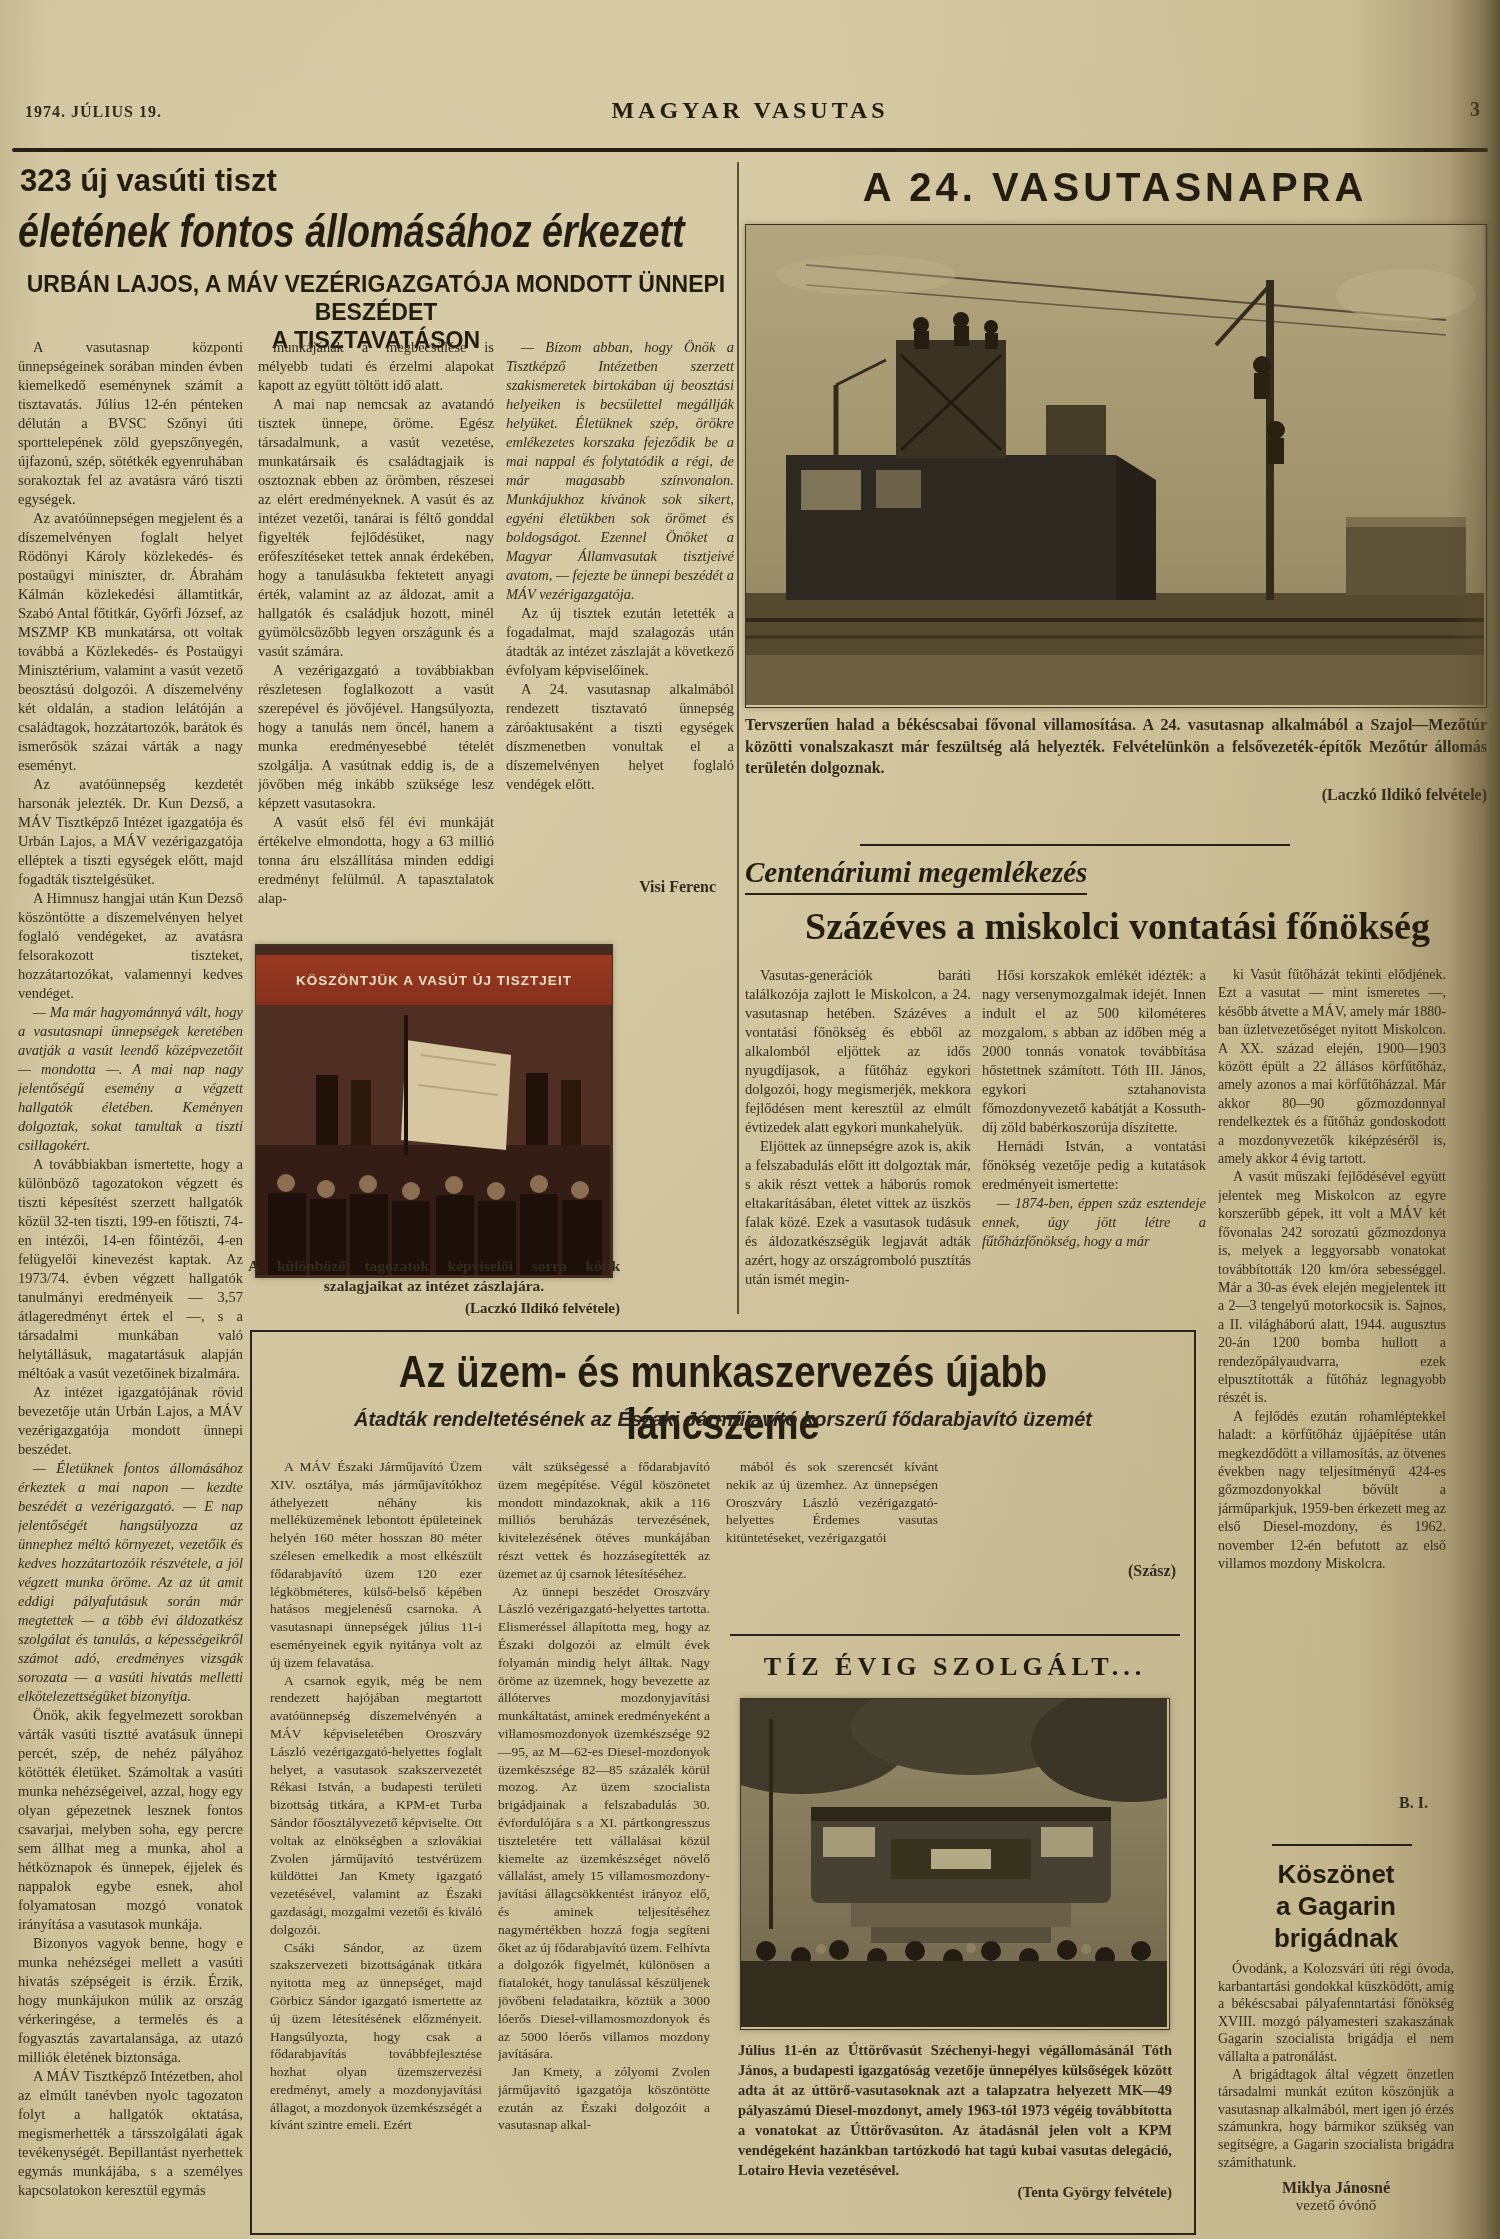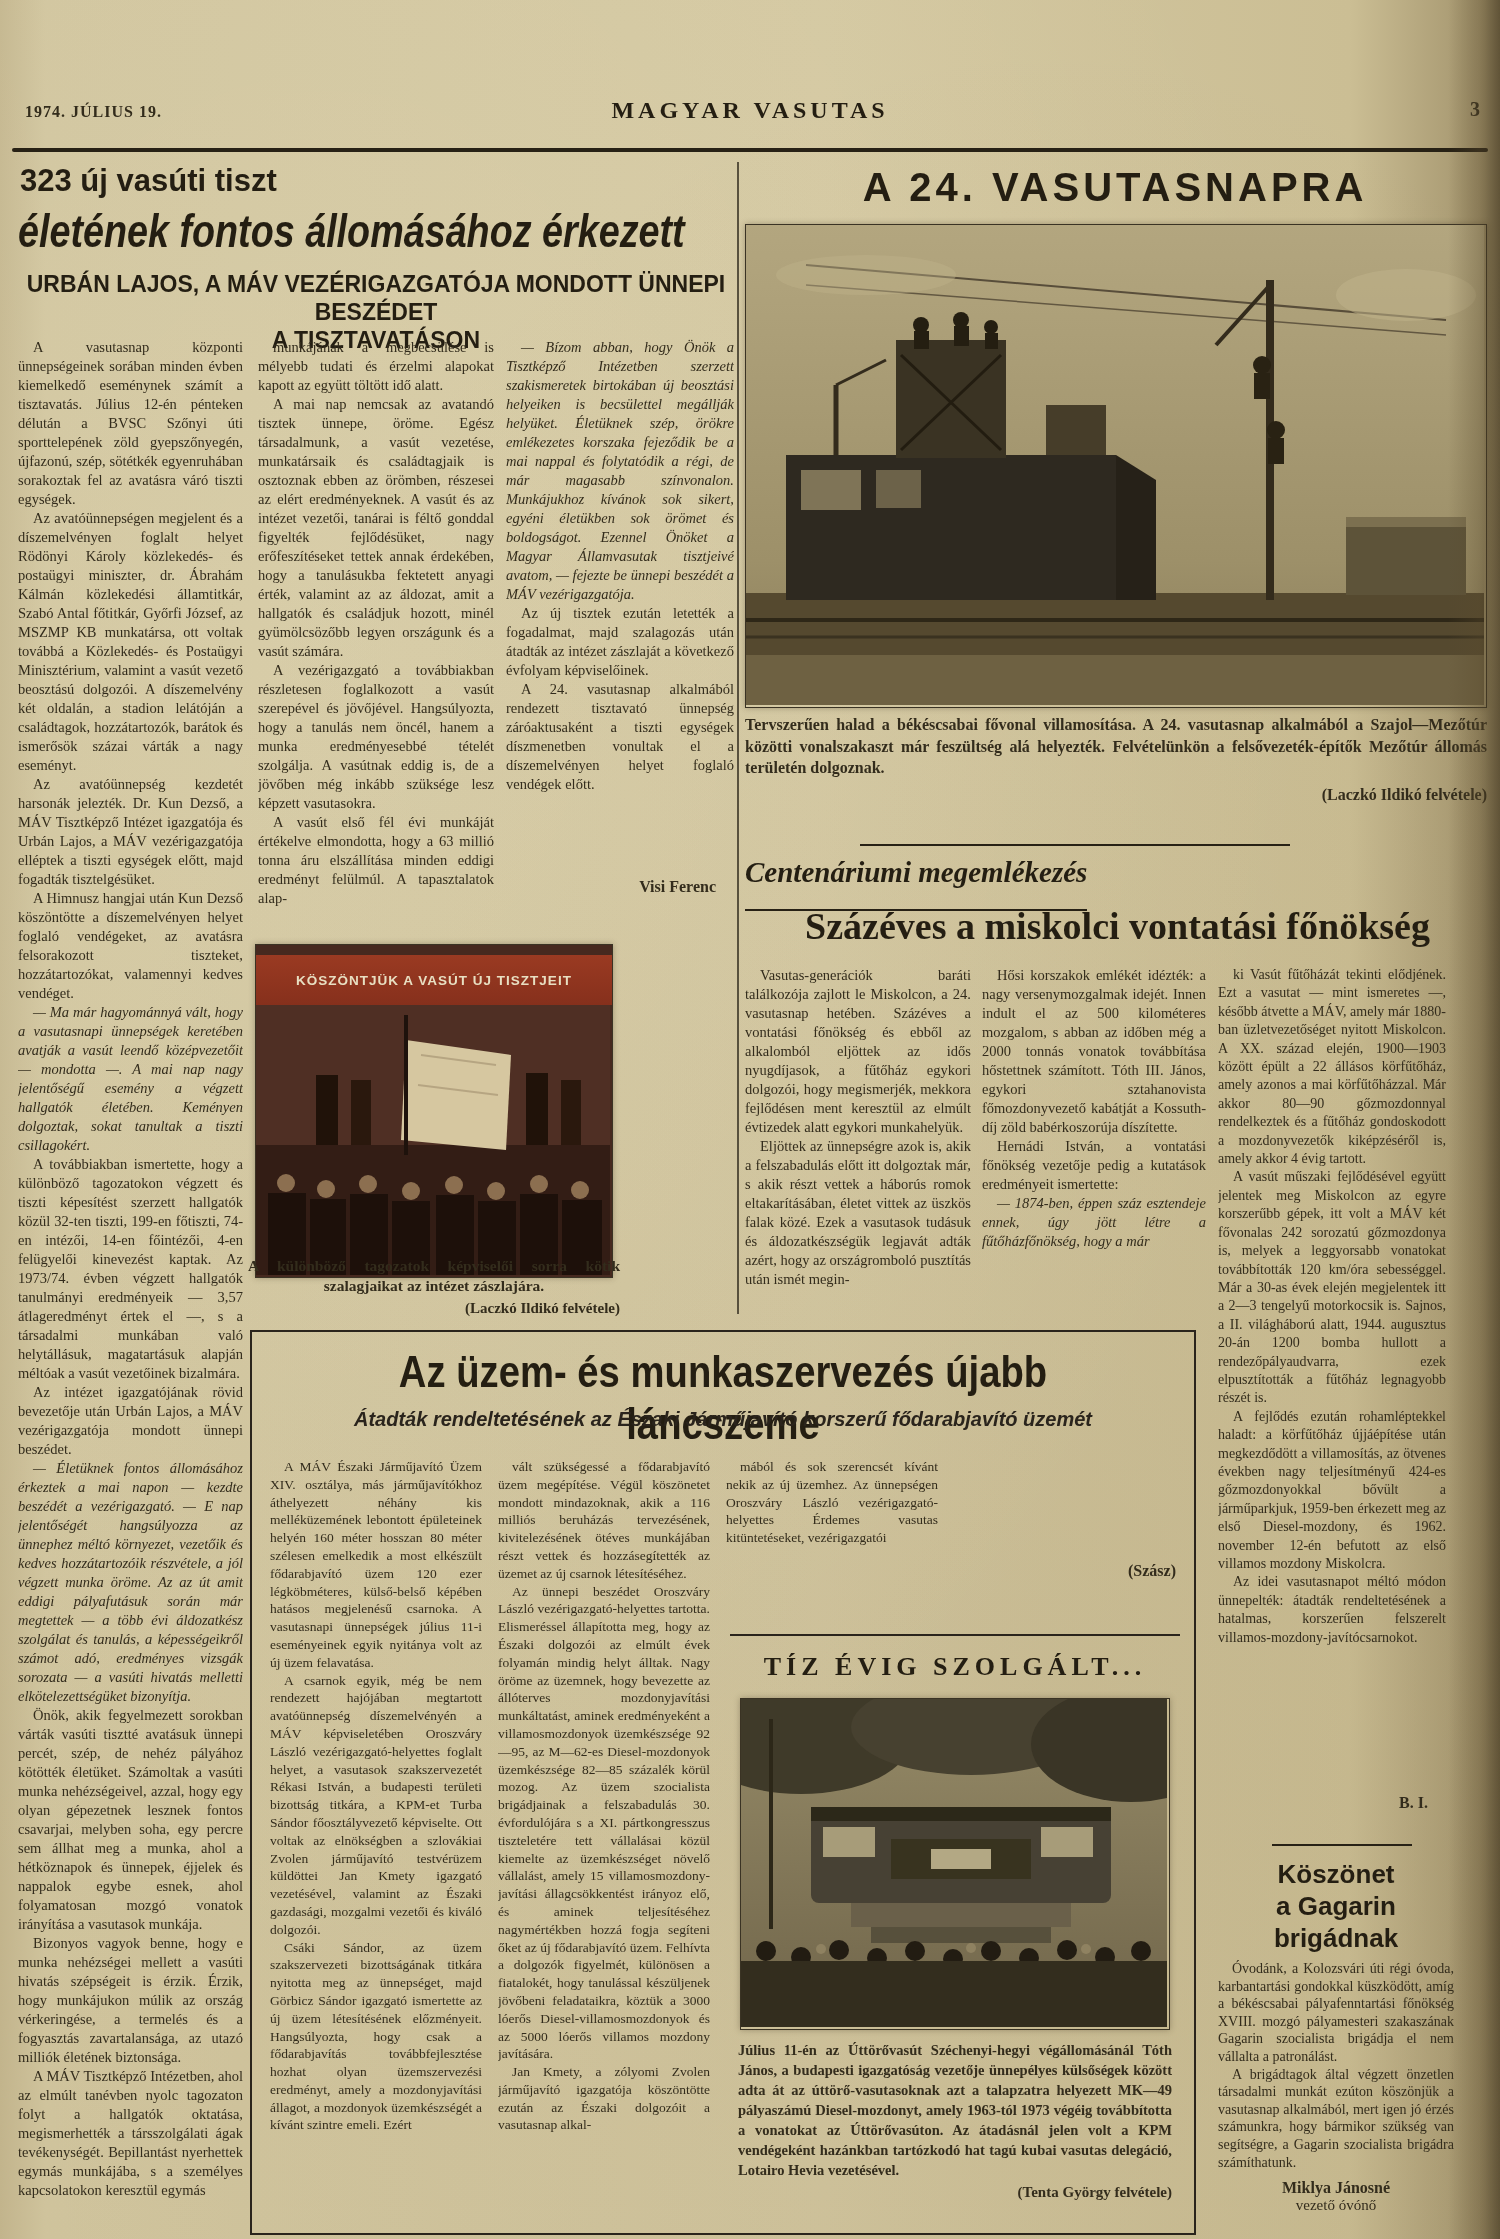--- a/index.html
+++ b/index.html
@@ -37,21 +37,21 @@
   
   .sec-title{left:745px;top:165px;width:740px;text-align:center;font-family:"Liberation Sans",sans-serif;
     font-weight:bold;font-size:40px;letter-spacing:4px;color:#241e12;}
   .photo{border:1px solid #3a3324;box-shadow:0 0 6px rgba(60,50,30,.35);}
   .photo1{left:745px;top:224px;width:740px;height:482px;}
   .caption{font-weight:bold;font-size:16px;line-height:21.5px;text-align:justify;}
   .photo1-cap{left:745px;top:714px;width:742px;}
   .photo1-credit{left:745px;top:786px;width:742px;text-align:right;font-weight:bold;font-size:16px;}
   .small-rule{left:860px;top:844px;width:430px;height:2px;}
   .cent-kicker{left:745px;top:856px;font-weight:bold;font-style:italic;font-size:29px;color:#241e12;
-    border-bottom:2px solid #272115;padding-bottom:20px;}
+    border-bottom:2px solid #272115;padding-bottom:4px;}
   .misk-headline{left:745px;top:904px;width:745px;text-align:center;font-weight:bold;font-size:38px;color:#241e12;}
   .misk-c{font-size:14.5px;line-height:19px;}
   .m1{left:745px;top:966px;width:226px;height:346px;}
   .m2{left:982px;top:966px;width:224px;height:346px;}
   .m3{left:1218px;top:966px;width:228px;height:822px;font-size:14px;line-height:18.4px;}
   .misk-byline{left:1218px;top:1794px;width:210px;}
   
   .flagphoto{left:255px;top:944px;width:356px;height:332px;background:#46291f;overflow:hidden;}
   .flag-banner{position:absolute;left:0;top:10px;width:356px;height:50px;background:linear-gradient(#9a3a22,#86301c);
     display:flex;align-items:center;justify-content:center;color:#e8dfc2;font-family:"Liberation Sans",sans-serif;
@@ -191,21 +191,20 @@
   </div>
 <div class="abs bodycol misk-c m2">
     <p>Hősi korszakok emlékét idézték: a nagy versenymozgalmak idejét. Innen indult el az 500 kilométeres mozgalom, s abban az időben még a 2000 tonnás vonatok továbbítása hőstettnek számított. Tóth III. János, egykori sztahanovista főmozdonyvezető kabátját a Kossuth-díj zöld babérkoszorúja díszítette.</p>
     <p>Hernádi István, a vontatási főnökség vezetője pedig a kutatások eredményeit ismertette:</p>
     <p class="it">— 1874-ben, éppen száz esztendeje ennek, úgy jött létre a fűtőházfőnökség, hogy a már</p>
   </div>
 <div class="abs bodycol misk-c m3">
     <p>ki Vasút fűtőházát tekinti elődjének. Ezt a vasutat — mint ismeretes —, később átvette a MÁV, amely már 1880-ban üzletvezetőséget nyitott Miskolcon. A XX. század elején, 1900—1903 között épült a 22 állásos körfűtőház, amely azonos a mai körfűtőházzal. Már akkor 80—90 gőzmozdonnyal rendelkeztek és a fűtőház gondoskodott a mozdonyvezetők kiképzéséről is, amely akkor 4 évig tartott.</p>
     <p>A vasút műszaki fejlődésével együtt jelentek meg Miskolcon az egyre korszerűbb gépek, itt volt a MÁV két fővonalas 242 sorozatú gőzmozdonya is, melyek a leggyorsabb vonatokat továbbították 120 km/óra sebességgel. Már a 30-as évek elején megjelentek itt a 2—3 tengelyű motorkocsik is. Sajnos, a II. világháború alatt, 1944. augusztus 20-án 1200 bomba hullott a rendezőpályaudvarra, ezek elpusztították a fűtőház legnagyobb részét is.</p>
     <p>A fejlődés ezután rohamléptekkel haladt: a körfűtőház újjáépítése után megkezdődött a villamosítás, az ötvenes években nagy teljesítményű 424-es gőzmozdonyokkal bővült a járműparkjuk, 1959-ben érkezett meg az első Diesel-mozdony, és 1962. november 12-én befutott az első villamos mozdony Miskolcra.</p>
-    <p>Az idei vasutasnapot méltó módon ünnepelték: átadták rendeltetésének a hatalmas, korszerűen felszerelt villamos-mozdony-javítócsarnokot.</p>
   </div>
 <div class="abs byline misk-byline">B. I.</div>
 
 <div class="abs photo flagphoto">
   <div class="flag-banner">KÖSZÖNTJÜK A VASÚT ÚJ TISZTJEIT</div>
   <div class="flag-sign">XXIV</div>
   <svg width="354" height="330" viewBox="0 0 354 330" style="position:absolute;left:0;top:0">
     <rect y="60" width="354" height="150" fill="#4f2f24"></rect>
     <rect y="200" width="354" height="130" fill="#331d15"></rect>
     <polygon points="150,95 255,110 250,205 145,195" fill="#d6c7a0"></polygon>

